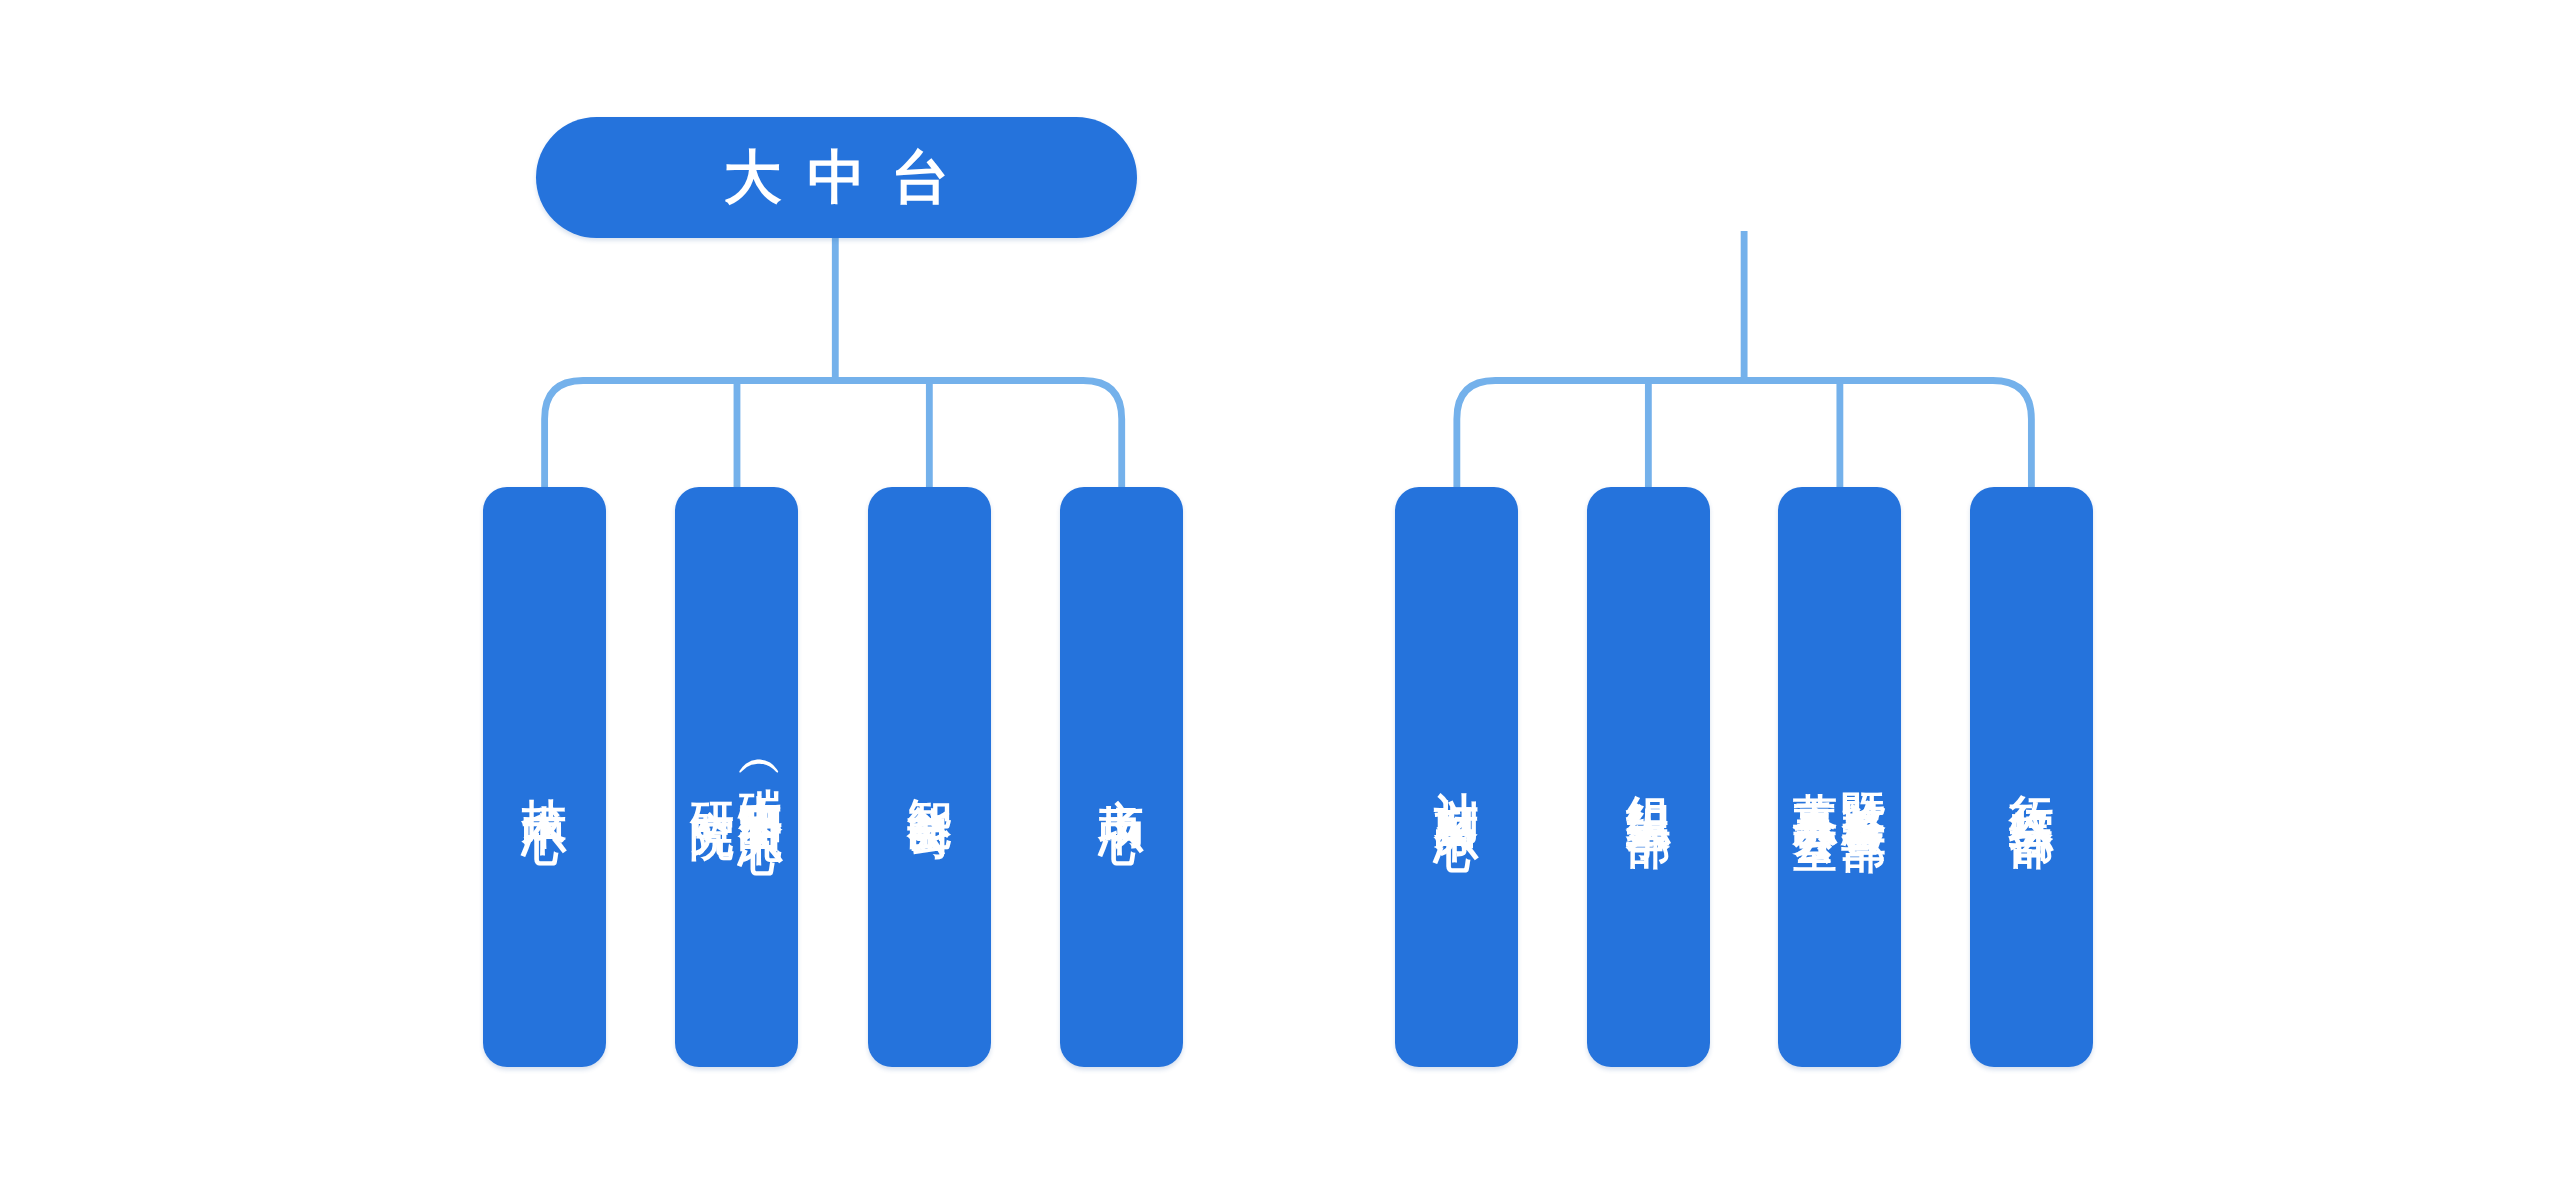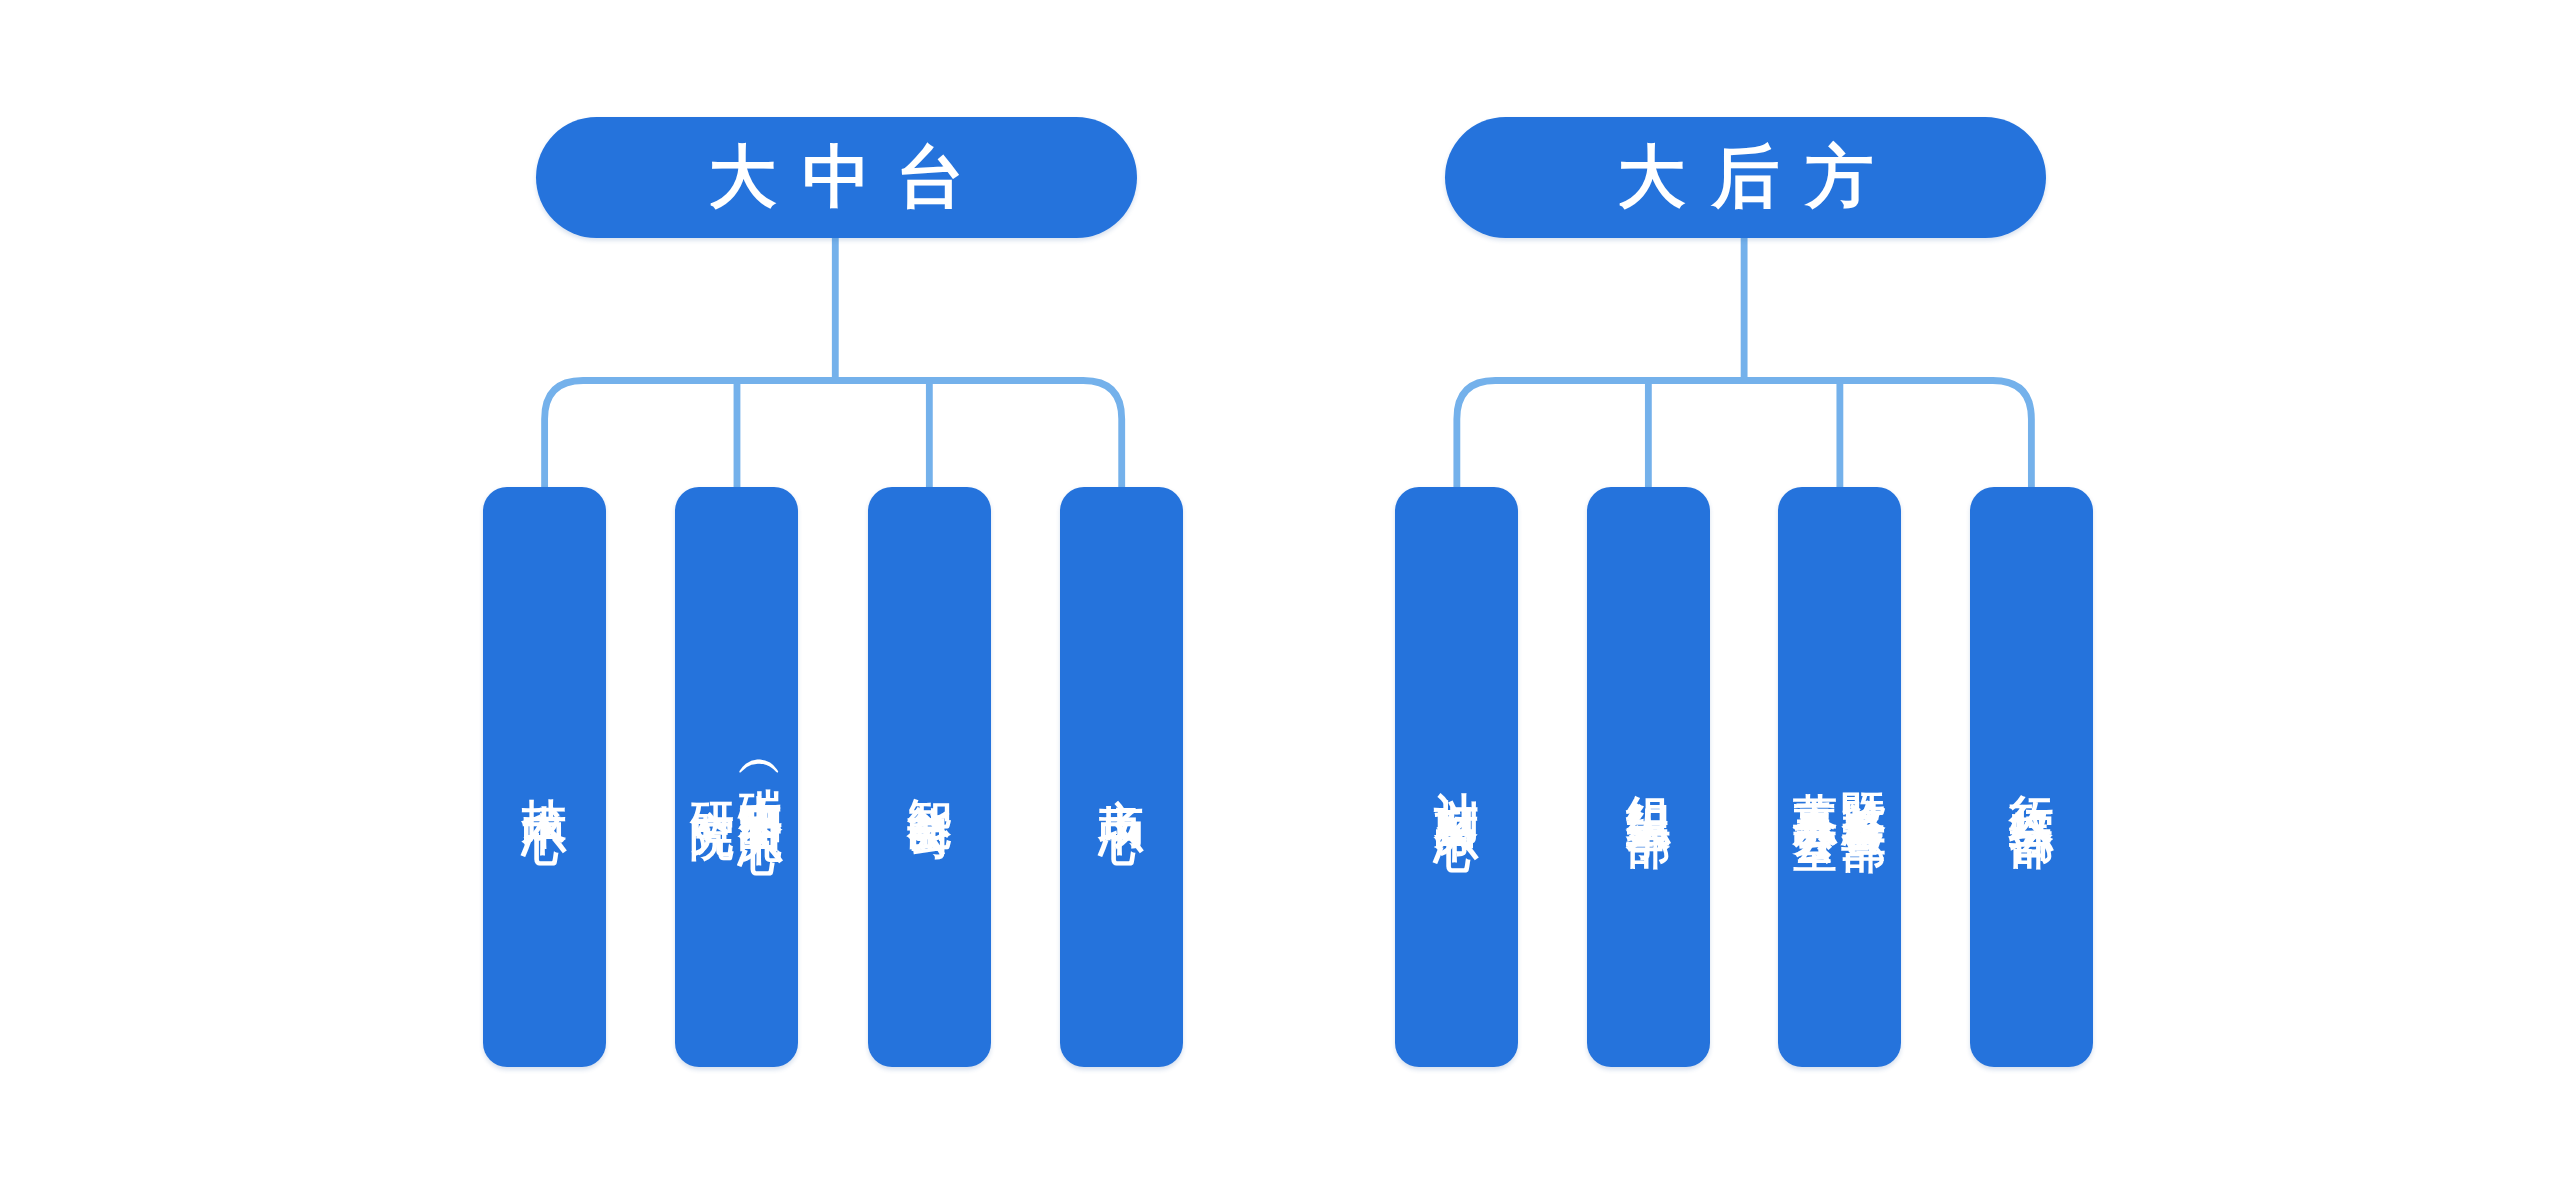--- a/index.html
+++ b/index.html
@@ -35,21 +35,21 @@
     height: 121px;
     border-radius: 61px;
     background: var(--node-blue, #2573DC);
     color: var(--node-text, #ffffff);
     display: flex;
     align-items: center;
     justify-content: center;
     box-shadow: 0 2.6px 4.3px rgba(40, 90, 160, 0.18);
   }
   .root-label {
-    font-size: 68px;
+    font-size: 58px;
     font-weight: 700;
     letter-spacing: 26px;
     margin-right: -26px;
     white-space: nowrap;
   }
   .dept-node {
     position: absolute;
     top: 487px;
     width: 123px;
     height: 580px;
@@ -85,23 +85,20 @@
     <path class="connector-path" d="M2040 270 V445"></path>
     <path class="connector-path" d="M1704 575 V490 Q1704 445 1749 445 H2331 Q2376 445 2376 490 V575"></path>
     <path class="connector-path" d="M1928 445 V575"></path>
     <path class="connector-path" d="M2152 445 V575"></path>
   </svg>
 
   <div class="root-pill" style="left:536px">
     <span class="root-label">大中台</span>
   </div>
 
-  <div class="root-pill" style="left:1445px">
-    <span class="root-label">大后方</span>
-  </div>
 
   <div class="dept-node" style="left:483px">
     <span class="dept-label">技术中心</span>
   </div>
 
   <div class="dept-node" style="left:675px">
     <span class="dept-label">研究院
 （碳中和研究中心）</span>
   </div>
 

